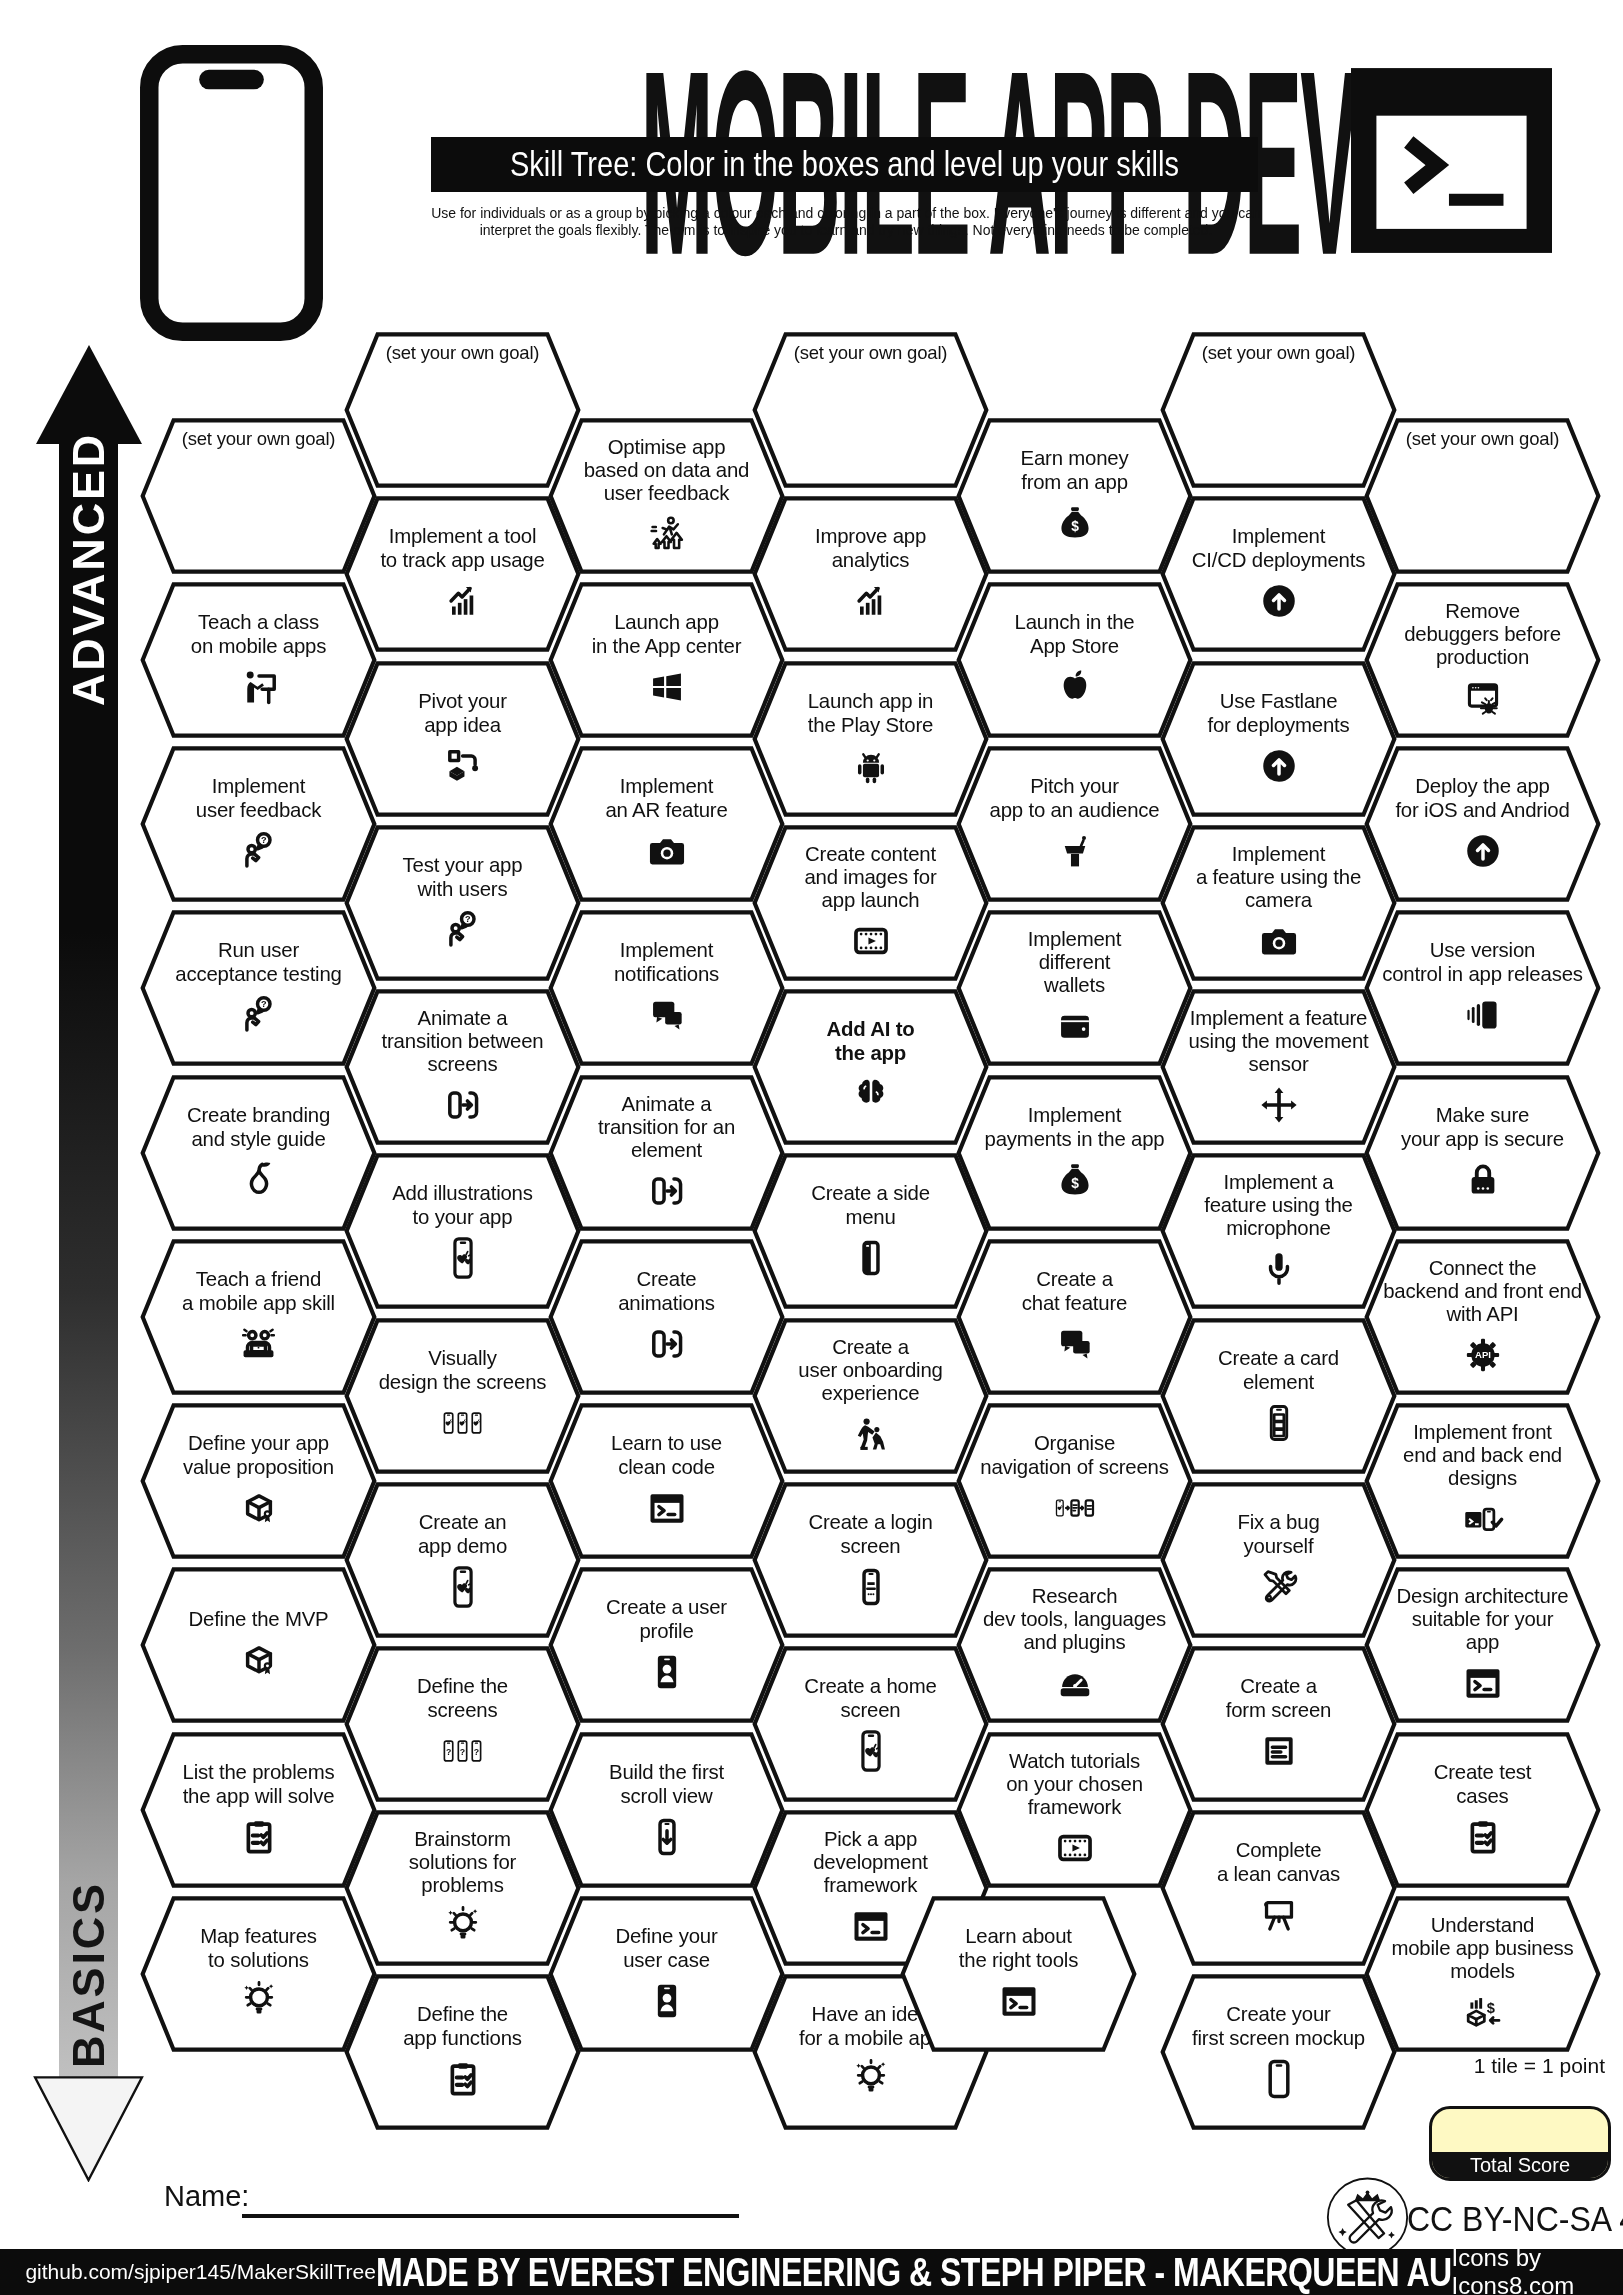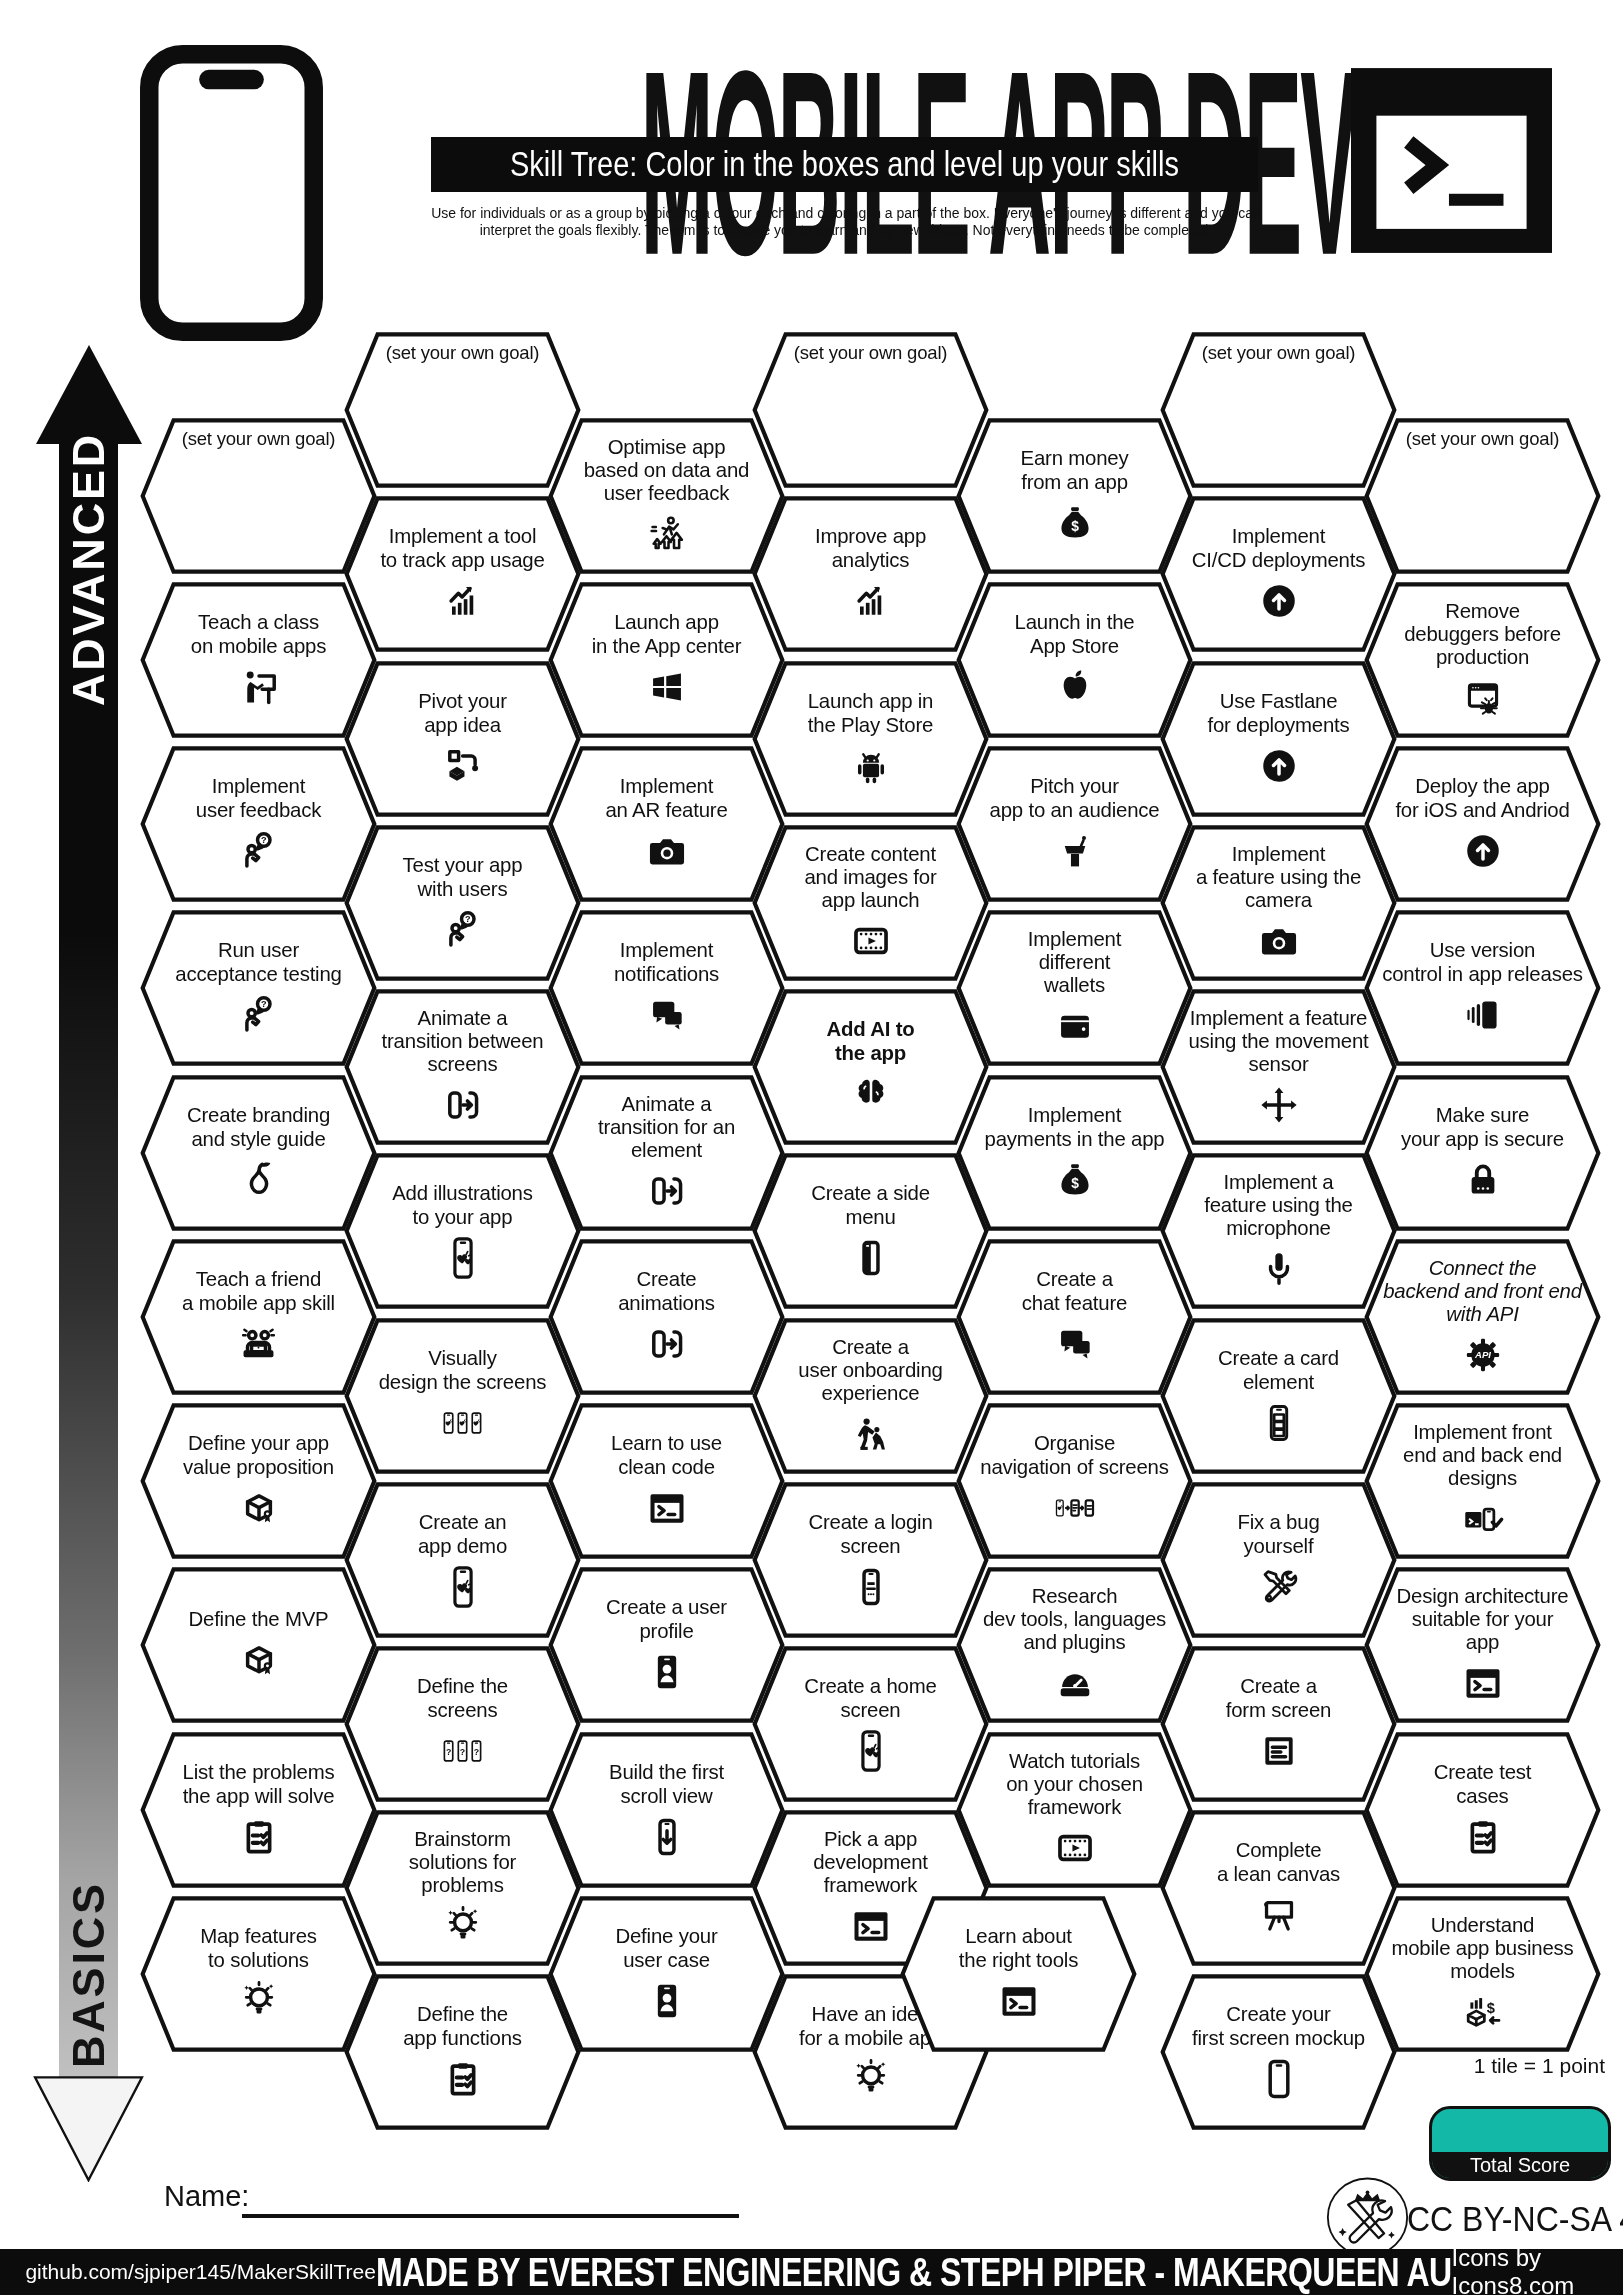--- a/index.html
+++ b/index.html
@@ -40,21 +40,21 @@
   .fw{fill:#fff;stroke:none}
   .t{fill:#111;font-weight:bold;text-anchor:middle;font-family:"Liberation Sans",sans-serif}
   .tw{fill:#fff;font-weight:bold;text-anchor:middle;font-family:"Liberation Sans",sans-serif}
   
   #start-here{left:0;top:2119px;width:1623px;display:flex;align-items:center;justify-content:center;gap:18.5px;
         pointer-events:none}
   .start-word{font-size:36px;font-weight:800;transform:scaleY(1.25);letter-spacing:-0.9px}
   #name-row{left:164px;top:2180px;font-size:29px}
   #name-line{left:242px;top:2214px;width:497px;height:3.7px;background:#111}
   #tile-note{left:1369px;top:2054px;width:236px;text-align:right;font-size:21px}
-  #score-box{left:1429px;top:2106px;width:176px;height:69px;background:#14b8a6;border:3.2px solid #111;
+  #score-box{left:1429px;top:2106px;width:176px;height:69px;background:#fef9c3;border:3.2px solid #111;
         border-radius:21px;overflow:hidden}
   #score-bar{position:absolute;left:0;bottom:0;width:100%;height:26px;background:#111;color:#fff;
         display:flex;align-items:center;justify-content:center;font-size:20px}
   #score-value{position:absolute;left:0;top:0;width:100%;height:43px}
   #license-text{left:1407px;top:2201px;font-size:32px;font-weight:500;transform:scaleY(1.1);white-space:nowrap}
   #mq-logo{left:1326px;top:2177px}
   #footer{left:0;top:2249px;width:1623px;height:46px;background:#0c0c0c;color:#fff;display:flex;
         align-items:center;justify-content:space-between;padding:0 25.4px;box-sizing:border-box;z-index:2}
   #footer .fl{font-size:21px}
   #footer .fc{font-size:32px;font-weight:600;transform:scaleY(1.28);letter-spacing:-0.5px;white-space:nowrap}
@@ -1135,21 +1135,21 @@
         <svg class="hex-shape" width="237" height="156" viewBox="0 0 512 338">
           <polygon points="5,169 72,5 440,5 507,169 440,333 72,333"></polygon>
         </svg>
         <div class="hex-content">
           <div class="hex-label">Make sure<br>your app is secure</div>
           <svg class="hex-icon" viewBox="0 0 24 24">
             <use href="#i-lock"></use>
           </svg>
         </div>
       </div>
-      <div class="hex" style="left: 1364px; top: 1239px; font-style: italic;">
+      <div class="hex" style="left: 1364px; top: 1239px;">
         <svg class="hex-shape" width="237" height="156" viewBox="0 0 512 338">
           <polygon points="5,169 72,5 440,5 507,169 440,333 72,333"></polygon>
         </svg>
         <div class="hex-content">
           <div class="hex-label">Connect the<br>backend and front end<br>with API</div>
           <svg class="hex-icon" viewBox="0 0 24 24">
             <use href="#i-api"></use>
           </svg>
         </div>
       </div>

